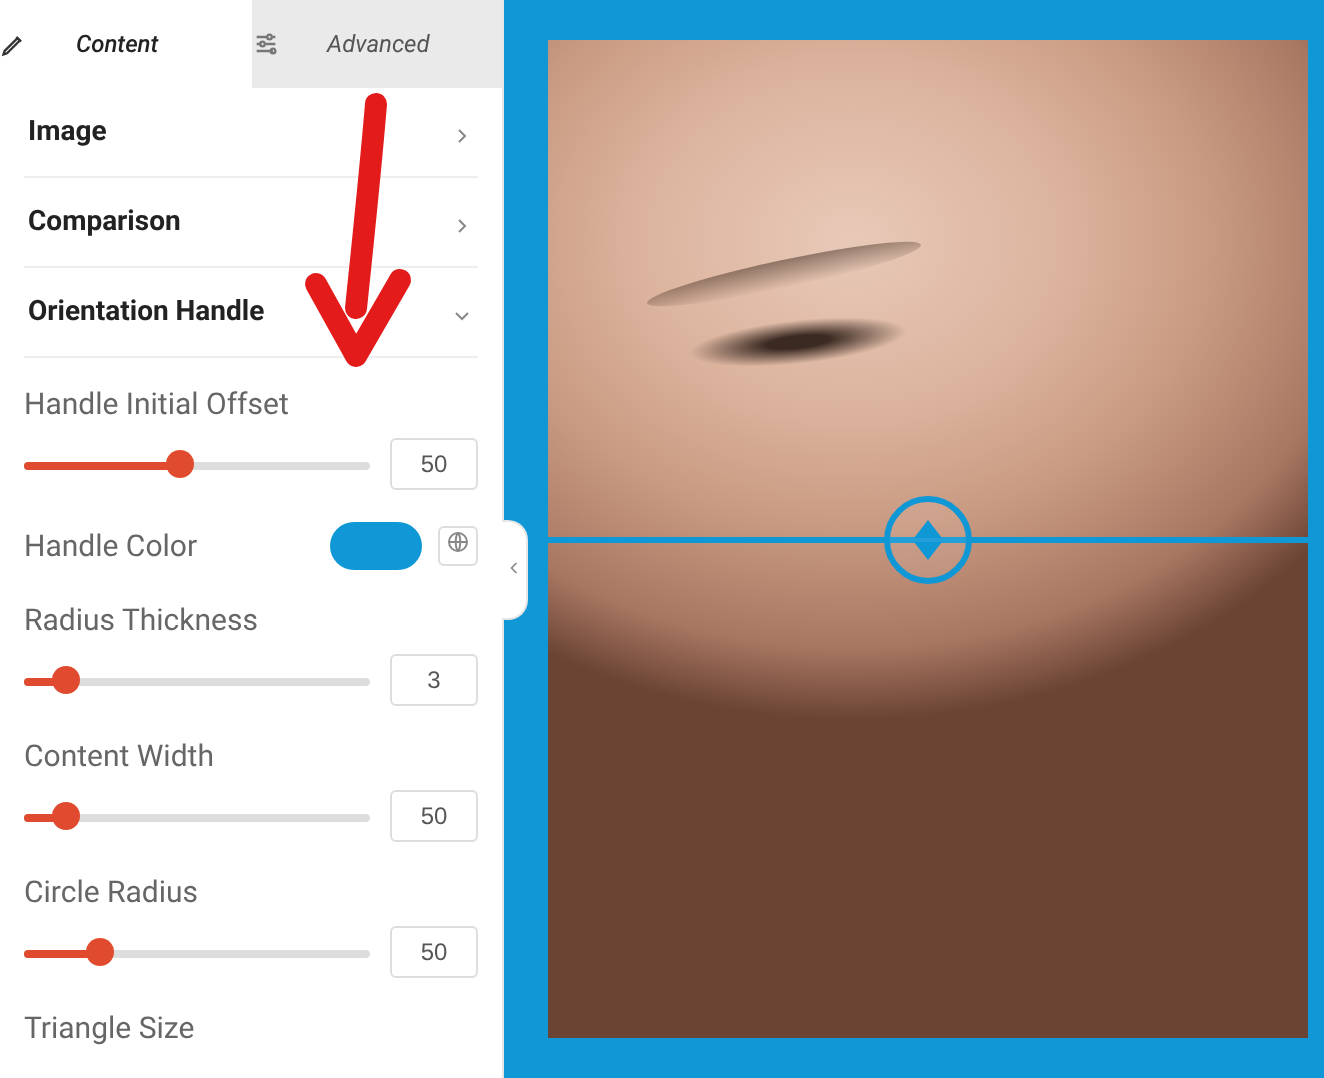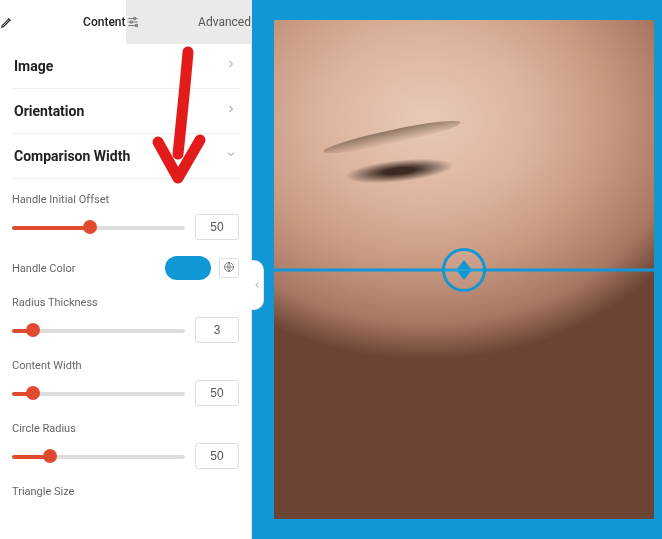--- a/index.html
+++ b/index.html
@@ -27,54 +27,55 @@
   }
   .tabs {
     display: flex;
     height: 44px;
     background: #eaeaea;
   }
   .tab {
     flex: 1;
     display: flex;
     align-items: center;
-    justify-content: space-between;
-    gap: 6px;
+    justify-content: flex-start;
+    gap: 24px;
     font-size: 12px;
     color: #555;
     cursor: pointer;
+    font-style: italic;
   }
   .tab.active {
     background: #fff;
     font-weight: 500;
     color: #222;
   }
   .tab-icon { width: 14px; height: 14px; display:inline-flex; align-items:center; justify-content:center; }
 
   .sections { padding: 0 12px 10px 12px; }
   .section-header {
     display: flex;
-    align-items: flex-start;
+    align-items: flex-end;
     justify-content: space-between;
     padding: 14px 2px;
     border-bottom: 1px solid #eee;
     cursor: pointer;
   }
   .section-header span.title {
     font-size: 14px;
     font-weight: 700;
     color: #222;
   }
   .chev { width: 12px; height: 12px; color:#888; }
 
   .section-body { padding-top: 14px; }
 
   .control { margin-bottom: 16px; }
   .control-label {
-    font-size: 11px;
+    font-size: 15px;
     color: #666;
     margin-bottom: 8px;
     display: block;
   }
   .slider-wrap {
     display: flex;
     align-items: center;
     gap: 10px;
   }
   .slider {
@@ -273,30 +274,30 @@
       <div class="section-header">
         <span class="title">Image</span>
         <span class="chev">
           <svg viewBox="0 0 24 24" width="12" height="12" fill="none" stroke="#888" stroke-width="2">
               <polyline points="9 6 15 12 9 18"></polyline>
             </svg>
         </span>
       </div>
 
       <div class="section-header">
-        <span class="title">Orientation</span>
+        <span class="title">Comparison</span>
         <span class="chev">
           <svg viewBox="0 0 24 24" width="12" height="12" fill="none" stroke="#888" stroke-width="2">
               <polyline points="9 6 15 12 9 18"></polyline>
             </svg>
         </span>
       </div>
 
       <div class="section-header">
-        <span class="title">Comparison Width</span>
+        <span class="title">Orientation Handle</span>
         <span class="chev">
           <svg viewBox="0 0 24 24" width="12" height="12" fill="none" stroke="#888" stroke-width="2">
               <polyline points="6 9 12 15 18 9"></polyline>
             </svg>
         </span>
       </div>
 
       <div class="section-body">
 
         <div class="control">

